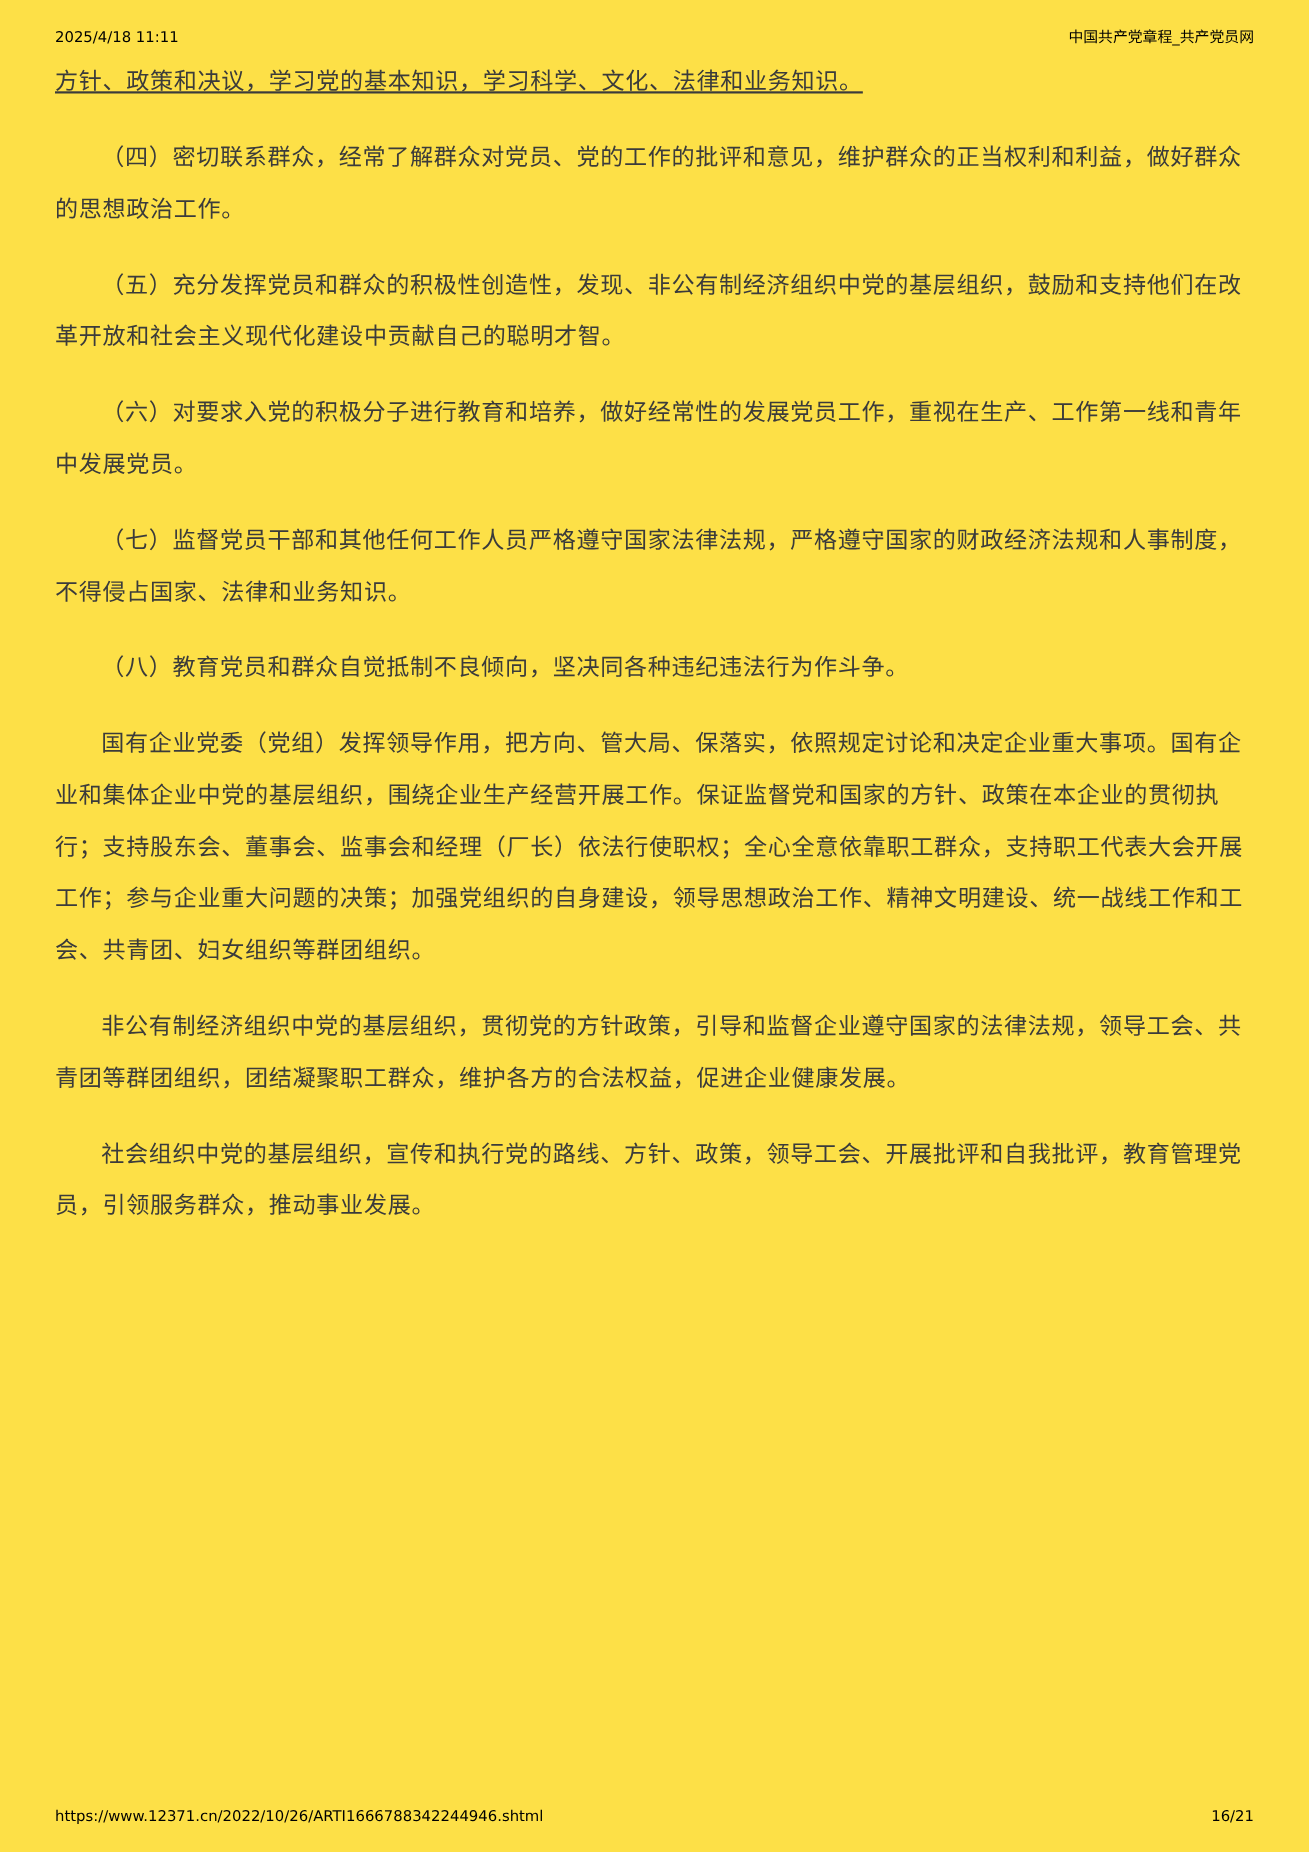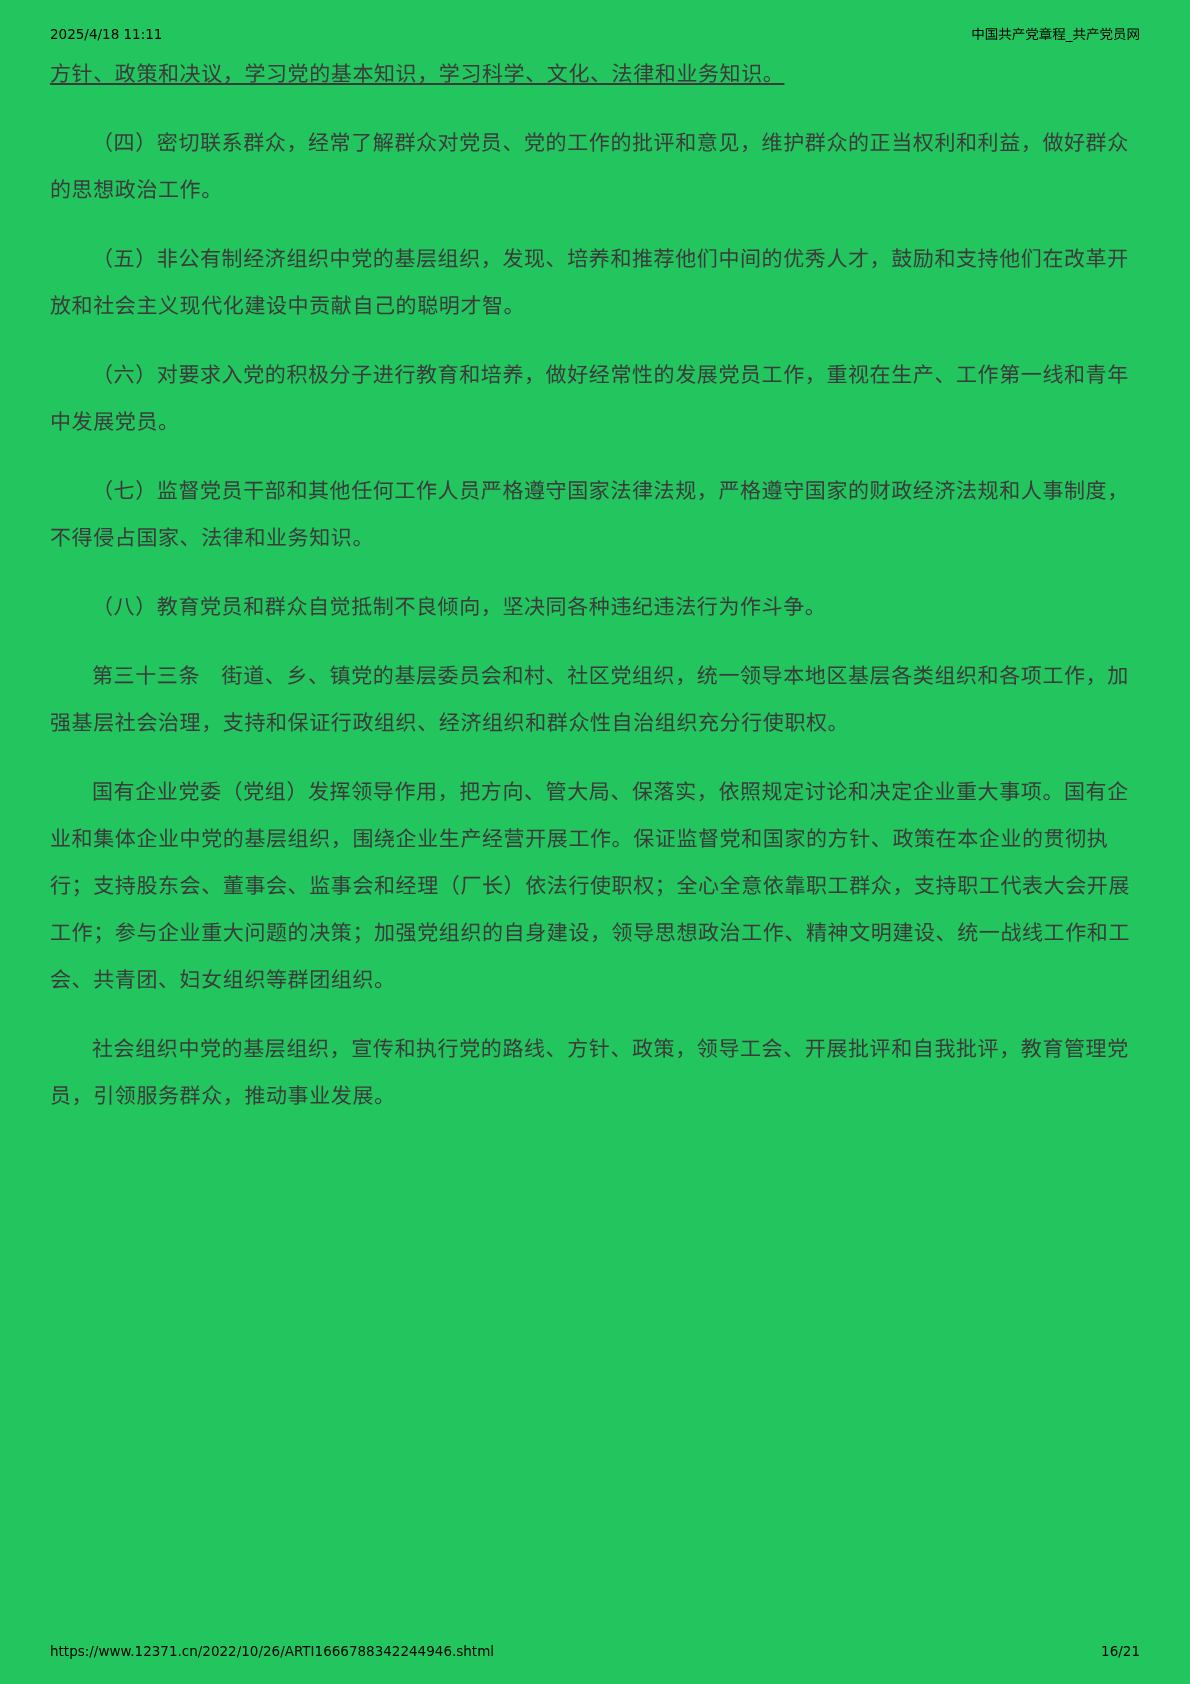--- a/index.html
+++ b/index.html
@@ -4,21 +4,21 @@
 <style>
   html, body {
     margin: 0;
     padding: 0;
     background: #ffffff;
   }
   .page {
     position: relative;
     width: 1190px;
     height: 1684px;
-    background: #22c55e;
+    background: #fde047;
     overflow: hidden;
     font-family: "DejaVu Sans", "Liberation Sans", sans-serif;
   }
   
   .print-header {
     position: absolute;
     top: 24px;
     left: 50px;
     right: 50px;
     height: 20px;
@@ -87,26 +87,26 @@
 <div class="page">
 
   <div class="print-header">
     <span class="datetime">2025/4/18 11:11</span>
     <span class="doc-title">中国共产党章程_共产党员网</span>
   </div>
 
   <div class="doc-content">
     <p class="no-indent">方针、政策和决议，学习党的基本知识，学习科学、文化、法律和业务知识。</p>
     <p>（四）密切联系群众，经常了解群众对党员、党的工作的批评和意见，维护群众的正当权利和利益，做好群众的思想政治工作。</p>
-    <p>（五）非公有制经济组织中党的基层组织，发现、培养和推荐他们中间的优秀人才，鼓励和支持他们在改革开放和社会主义现代化建设中贡献自己的聪明才智。</p>
+    <p>（五）充分发挥党员和群众的积极性创造性，发现、非公有制经济组织中党的基层组织，鼓励和支持他们在改革开放和社会主义现代化建设中贡献自己的聪明才智。</p>
     <p>（六）对要求入党的积极分子进行教育和培养，做好经常性的发展党员工作，重视在生产、工作第一线和青年中发展党员。</p>
     <p>（七）监督党员干部和其他任何工作人员严格遵守国家法律法规，严格遵守国家的财政经济法规和人事制度，不得侵占国家、法律和业务知识。</p>
     <p>（八）教育党员和群众自觉抵制不良倾向，坚决同各种违纪违法行为作斗争。</p>
-    <p>第三十三条　街道、乡、镇党的基层委员会和村、社区党组织，统一领导本地区基层各类组织和各项工作，加强基层社会治理，支持和保证行政组织、经济组织和群众性自治组织充分行使职权。</p>
     <p>国有企业党委（党组）发挥领导作用，把方向、管大局、保落实，依照规定讨论和决定企业重大事项。国有企业和集体企业中党的基层组织，围绕企业生产经营开展工作。保证监督党和国家的方针、政策在本企业的贯彻执行；支持股东会、董事会、监事会和经理（厂长）依法行使职权；全心全意依靠职工群众，支持职工代表大会开展工作；参与企业重大问题的决策；加强党组织的自身建设，领导思想政治工作、精神文明建设、统一战线工作和工会、共青团、妇女组织等群团组织。</p>
+    <p>非公有制经济组织中党的基层组织，贯彻党的方针政策，引导和监督企业遵守国家的法律法规，领导工会、共青团等群团组织，团结凝聚职工群众，维护各方的合法权益，促进企业健康发展。</p>
     <p>社会组织中党的基层组织，宣传和执行党的路线、方针、政策，领导工会、开展批评和自我批评，教育管理党员，引领服务群众，推动事业发展。</p>
   </div>
 
   <div class="print-footer">
     <span class="url">https://www.12371.cn/2022/10/26/ARTI1666788342244946.shtml</span>
     <span class="page-num">16/21</span>
   </div>
 
 </div>
 

